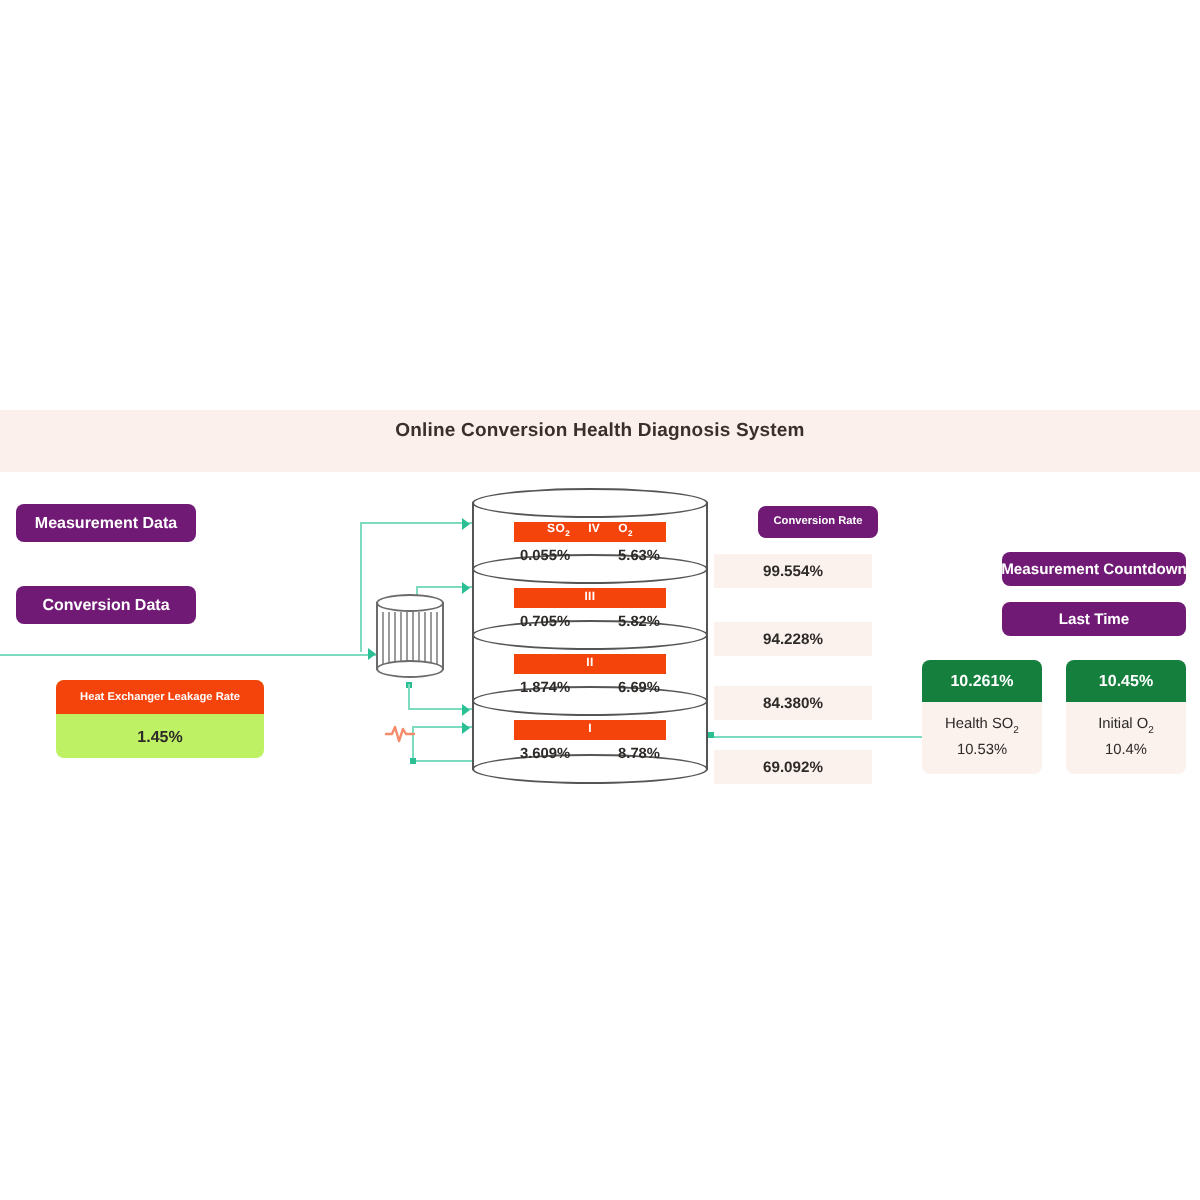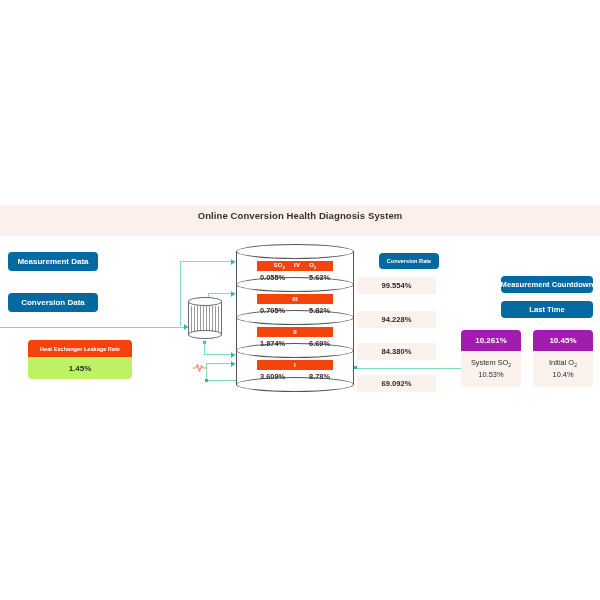--- a/index.html
+++ b/index.html
@@ -20,21 +20,21 @@
   .header-title{
     position:absolute;left:0;top:0;width:600px;height:20px;
     display:flex;align-items:center;justify-content:center;
     font-size:9.5px;font-weight:bold;color:#3b2f2c;letter-spacing:.1px;
     white-space:nowrap;
   }
 
   
   .pill{
     position:absolute;
-    background:#0369a1;
+    background:#701a75;
     border-radius:4px;
     color:#ffffff;
     font-weight:bold;
     display:flex;align-items:center;justify-content:center;
     text-align:center;
     white-space:nowrap;
     box-sizing:border-box;
   }
 
   
@@ -144,21 +144,21 @@
   .btn-ms{left:501px;top:252px;width:92px;height:17px;font-size:7.6px;}
   .btn-mc{left:501px;top:276px;width:92px;height:17px;font-size:7.6px;}
   .btn-lt{left:501px;top:301px;width:92px;height:17px;font-size:7.6px;}
 
   
   .icard{
     position:absolute;width:60px;height:57px;border-radius:4px;overflow:hidden;
     background:#fbf2ee;
   }
   .icard .cap{
-    position:absolute;left:0;top:0;width:60px;height:21px;background:#a21caf;
+    position:absolute;left:0;top:0;width:60px;height:21px;background:#15803d;
     color:#fff;font-size:8px;font-weight:bold;
     display:flex;align-items:center;justify-content:center;white-space:nowrap;
   }
   .icard .body{
     position:absolute;left:0;top:21px;width:60px;height:36px;
     display:flex;flex-direction:column;align-items:center;justify-content:center;
     gap:2px;font-size:7.4px;color:#2e2a28;line-height:1.15;white-space:nowrap;
   }
   .icard.k1{left:461px;top:330px;}
   .icard.k2{left:533px;top:330px;}
@@ -278,21 +278,21 @@
   <div class="cr c2">94.228%</div>
   <div class="cr c3">84.380%</div>
   <div class="cr c4">69.092%</div>
 
   <div class="pill btn-mc">Measurement Countdown</div>
   <div class="pill btn-lt">Last Time</div>
 
   <div class="icard k1">
     <div class="cap">10.261%</div>
     <div class="body">
-      <span><span>System SO</span><sub>2</sub></span>
+      <span><span>Health SO</span><sub>2</sub></span>
       <span>10.53%</span>
     </div>
   </div>
 
   <div class="icard k2">
     <div class="cap">10.45%</div>
     <div class="body">
       <span><span>Initial O</span><sub>2</sub></span>
       <span>10.4%</span>
     </div>

